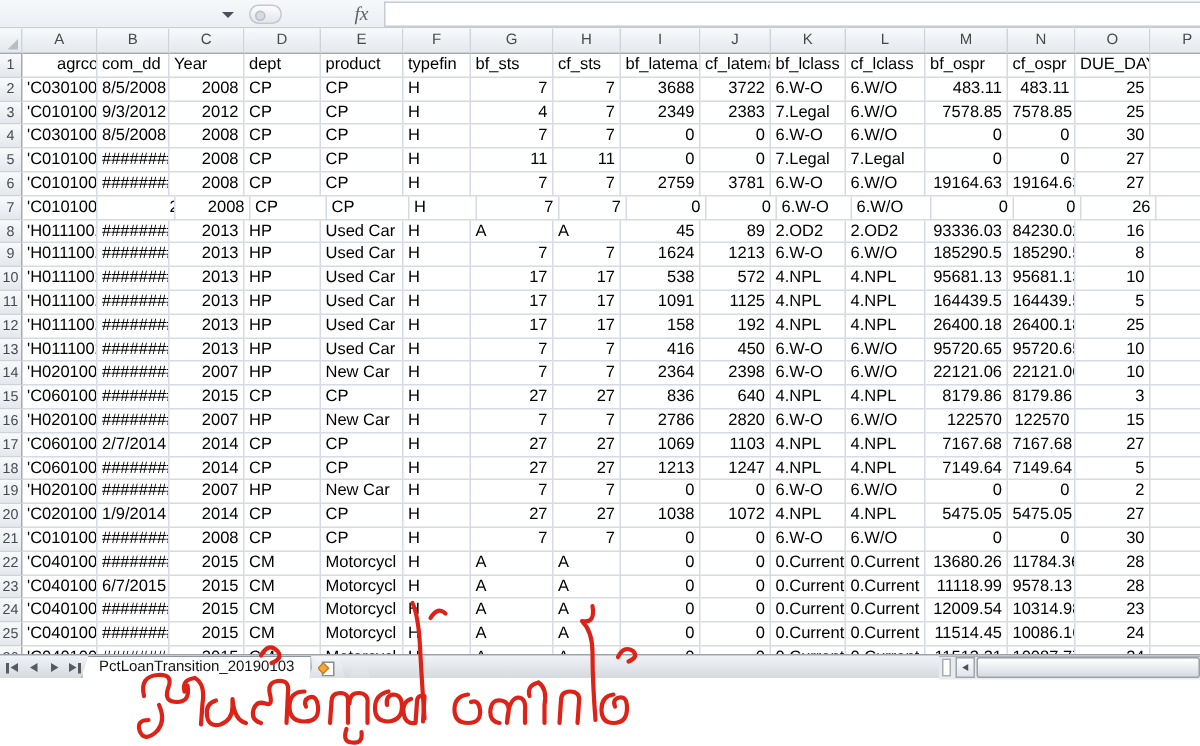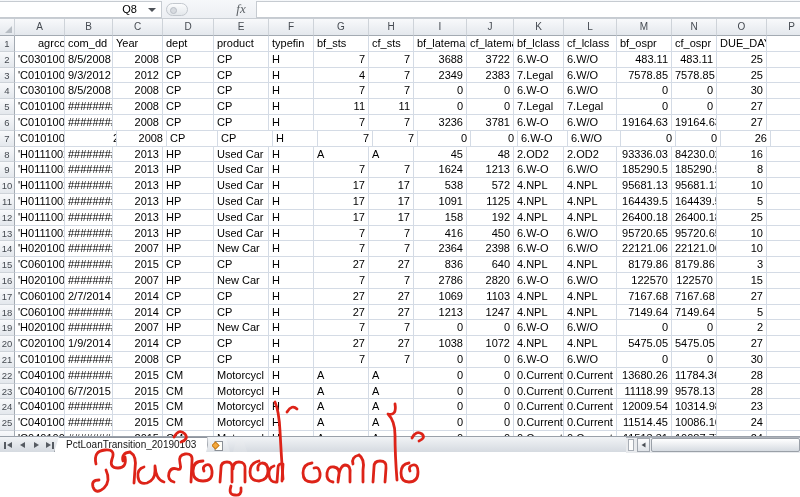--- a/index.html
+++ b/index.html
@@ -80,21 +80,20 @@
   .ink { position:absolute; left:40px; top:390px; width:390px; height:107px; z-index:5; pointer-events:none; }
   .ink svg { display:block; width:100%; height:100%; }
   .ink path { fill:none; stroke:var(--ink); stroke-width:2.8; stroke-linecap:round; stroke-linejoin:round; }
 </style>
 </head>
 <body>
 
 <div class="app">
 
   <div class="fbar">
-    <div class="namebox">Q8</div>
     <span class="nb-arrow"></span>
     <span class="nb-pill"></span>
     <div class="fx"><span>fx</span></div>
     <input class="finput" value="" style="">
   </div>
 
   <div class="grid" id="grid">
       <div class="hdr-row">
         <div class="ch corner" style="width: 15px;"></div>
         <div class="ch" style="width: 50px;">A</div>
@@ -212,21 +211,21 @@
       <div class="r">
         <div class="gut">6</div>
         <div class="cell" style="width: 50px;">'C0101001</div>
         <div class="cell ra" style="width: 48px;">########</div>
         <div class="cell ra" style="width: 50px;">2008</div>
         <div class="cell" style="width: 51px;">CP</div>
         <div class="cell" style="width: 55px;">CP</div>
         <div class="cell" style="width: 45px;">H</div>
         <div class="cell ra" style="width: 55px;">7</div>
         <div class="cell ra" style="width: 45px;">7</div>
-        <div class="cell ra" style="width: 53px;">3236</div>
+        <div class="cell ra" style="width: 53px;">2759</div>
         <div class="cell ra" style="width: 47px;">3781</div>
         <div class="cell" style="width: 50px;">6.W-O</div>
         <div class="cell" style="width: 53px;">6.W/O</div>
         <div class="cell ra" style="width: 55px;">19164.63</div>
         <div class="cell ra" style="width: 45px;">19164.63</div>
         <div class="cell ra" style="width: 50px;">27</div>
         <div class="cell" style="width: 50px;"></div>
       </div>
       <div class="r">
         <div class="gut">7</div>
@@ -251,21 +250,21 @@
         <div class="gut">8</div>
         <div class="cell" style="width: 50px;">'H0111002</div>
         <div class="cell ra" style="width: 48px;">########</div>
         <div class="cell ra" style="width: 50px;">2013</div>
         <div class="cell" style="width: 51px;">HP</div>
         <div class="cell" style="width: 55px;">Used Car</div>
         <div class="cell" style="width: 45px;">H</div>
         <div class="cell" style="width: 55px;">A</div>
         <div class="cell" style="width: 45px;">A</div>
         <div class="cell ra" style="width: 53px;">45</div>
-        <div class="cell ra" style="width: 47px;">48</div>
+        <div class="cell ra" style="width: 47px;">89</div>
         <div class="cell" style="width: 50px;">2.OD2</div>
         <div class="cell" style="width: 53px;">2.OD2</div>
         <div class="cell ra" style="width: 55px;">93336.03</div>
         <div class="cell ra" style="width: 45px;">84230.02</div>
         <div class="cell ra" style="width: 50px;">16</div>
         <div class="cell" style="width: 50px;"></div>
       </div>
       <div class="r">
         <div class="gut">9</div>
         <div class="cell" style="width: 50px;">'H0111002</div>

